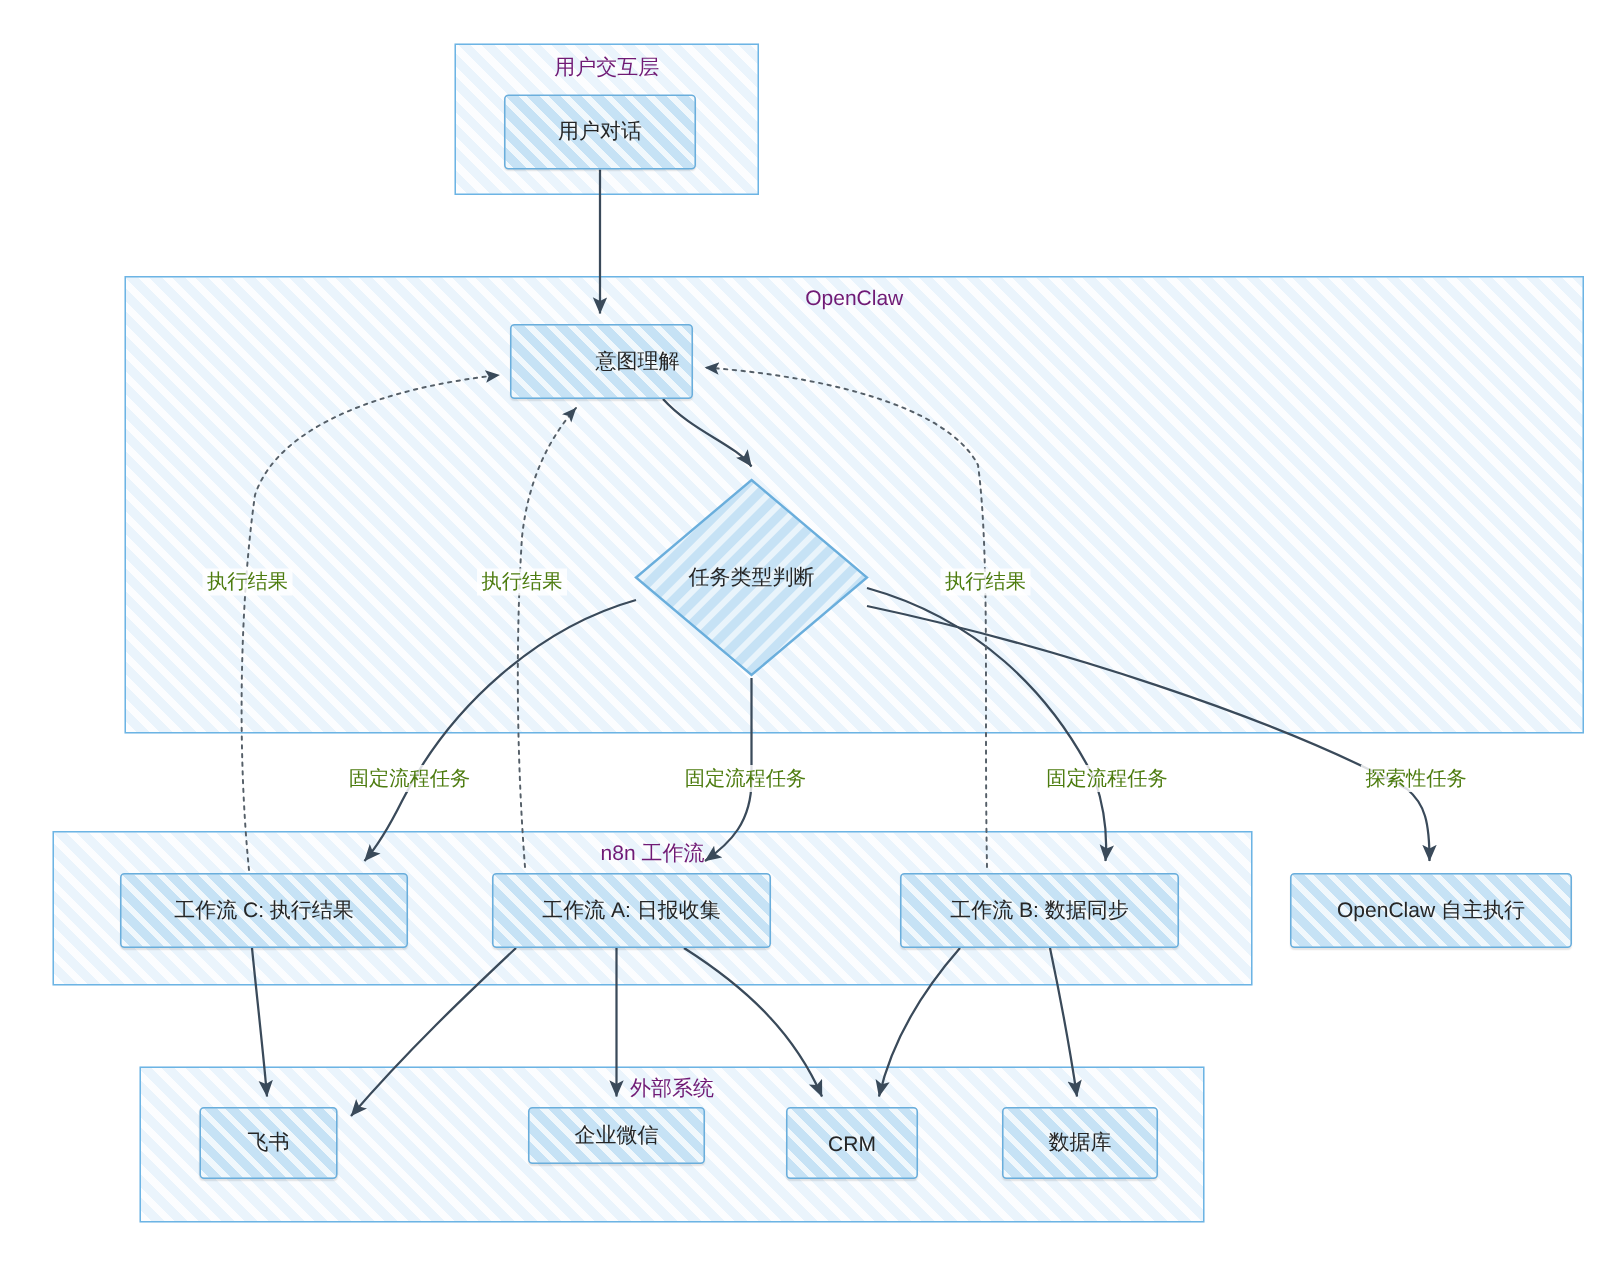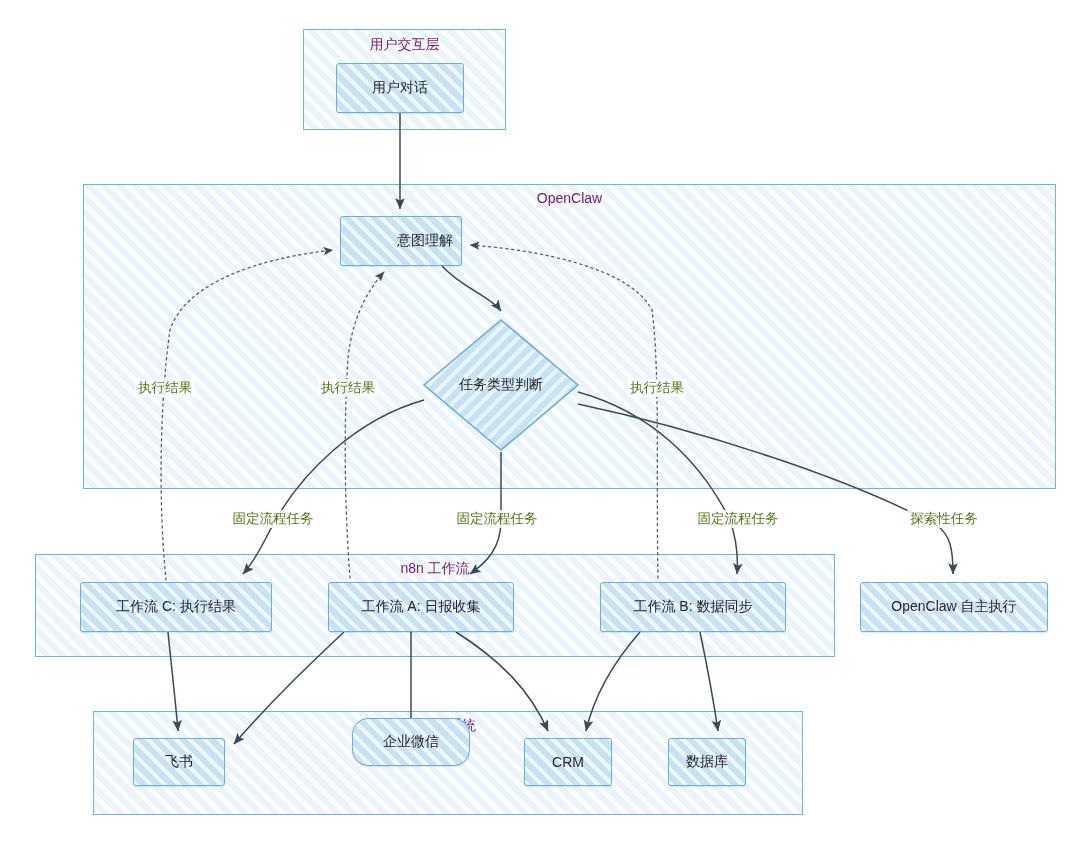--- a/index.html
+++ b/index.html
@@ -203,29 +203,29 @@
   </div>
 
   <div class="node" style="left:860px; top:582px; width:188px; height:50px;">
     <span>OpenClaw 自主执行</span>
   </div>
 
   <div class="node" style="left:133px; top:738px; width:92px; height:48px;">
     <span>飞书</span>
   </div>
 
-  <div class="node" style="left:352px; top:718px; width:118px; height:48px;border-radius:16px;">
+  <div class="node" style="left:352px; top:738px; width:118px; height:38px;">
     <span>企业微信</span>
   </div>
 
   <div class="node" style="left:524px; top:738px; width:88px; height:48px;">
     <span>CRM</span>
   </div>
 
-  <div class="node" style="left:668px; top:738px; width:78px; height:48px;">
+  <div class="node" style="left:668px; top:738px; width:104px; height:48px;">
     <span>数据库</span>
   </div>
 
   <div class="edge-label" style="left:165px; top:388px;">执行结果</div>
   <div class="edge-label" style="left:348px; top:388px;">执行结果</div>
   <div class="edge-label" style="left:657px; top:388px;">执行结果</div>
 
   <div class="edge-label" style="left:273px; top:519px;">固定流程任务</div>
   <div class="edge-label" style="left:497px; top:519px;">固定流程任务</div>
   <div class="edge-label" style="left:738px; top:519px;">固定流程任务</div>

